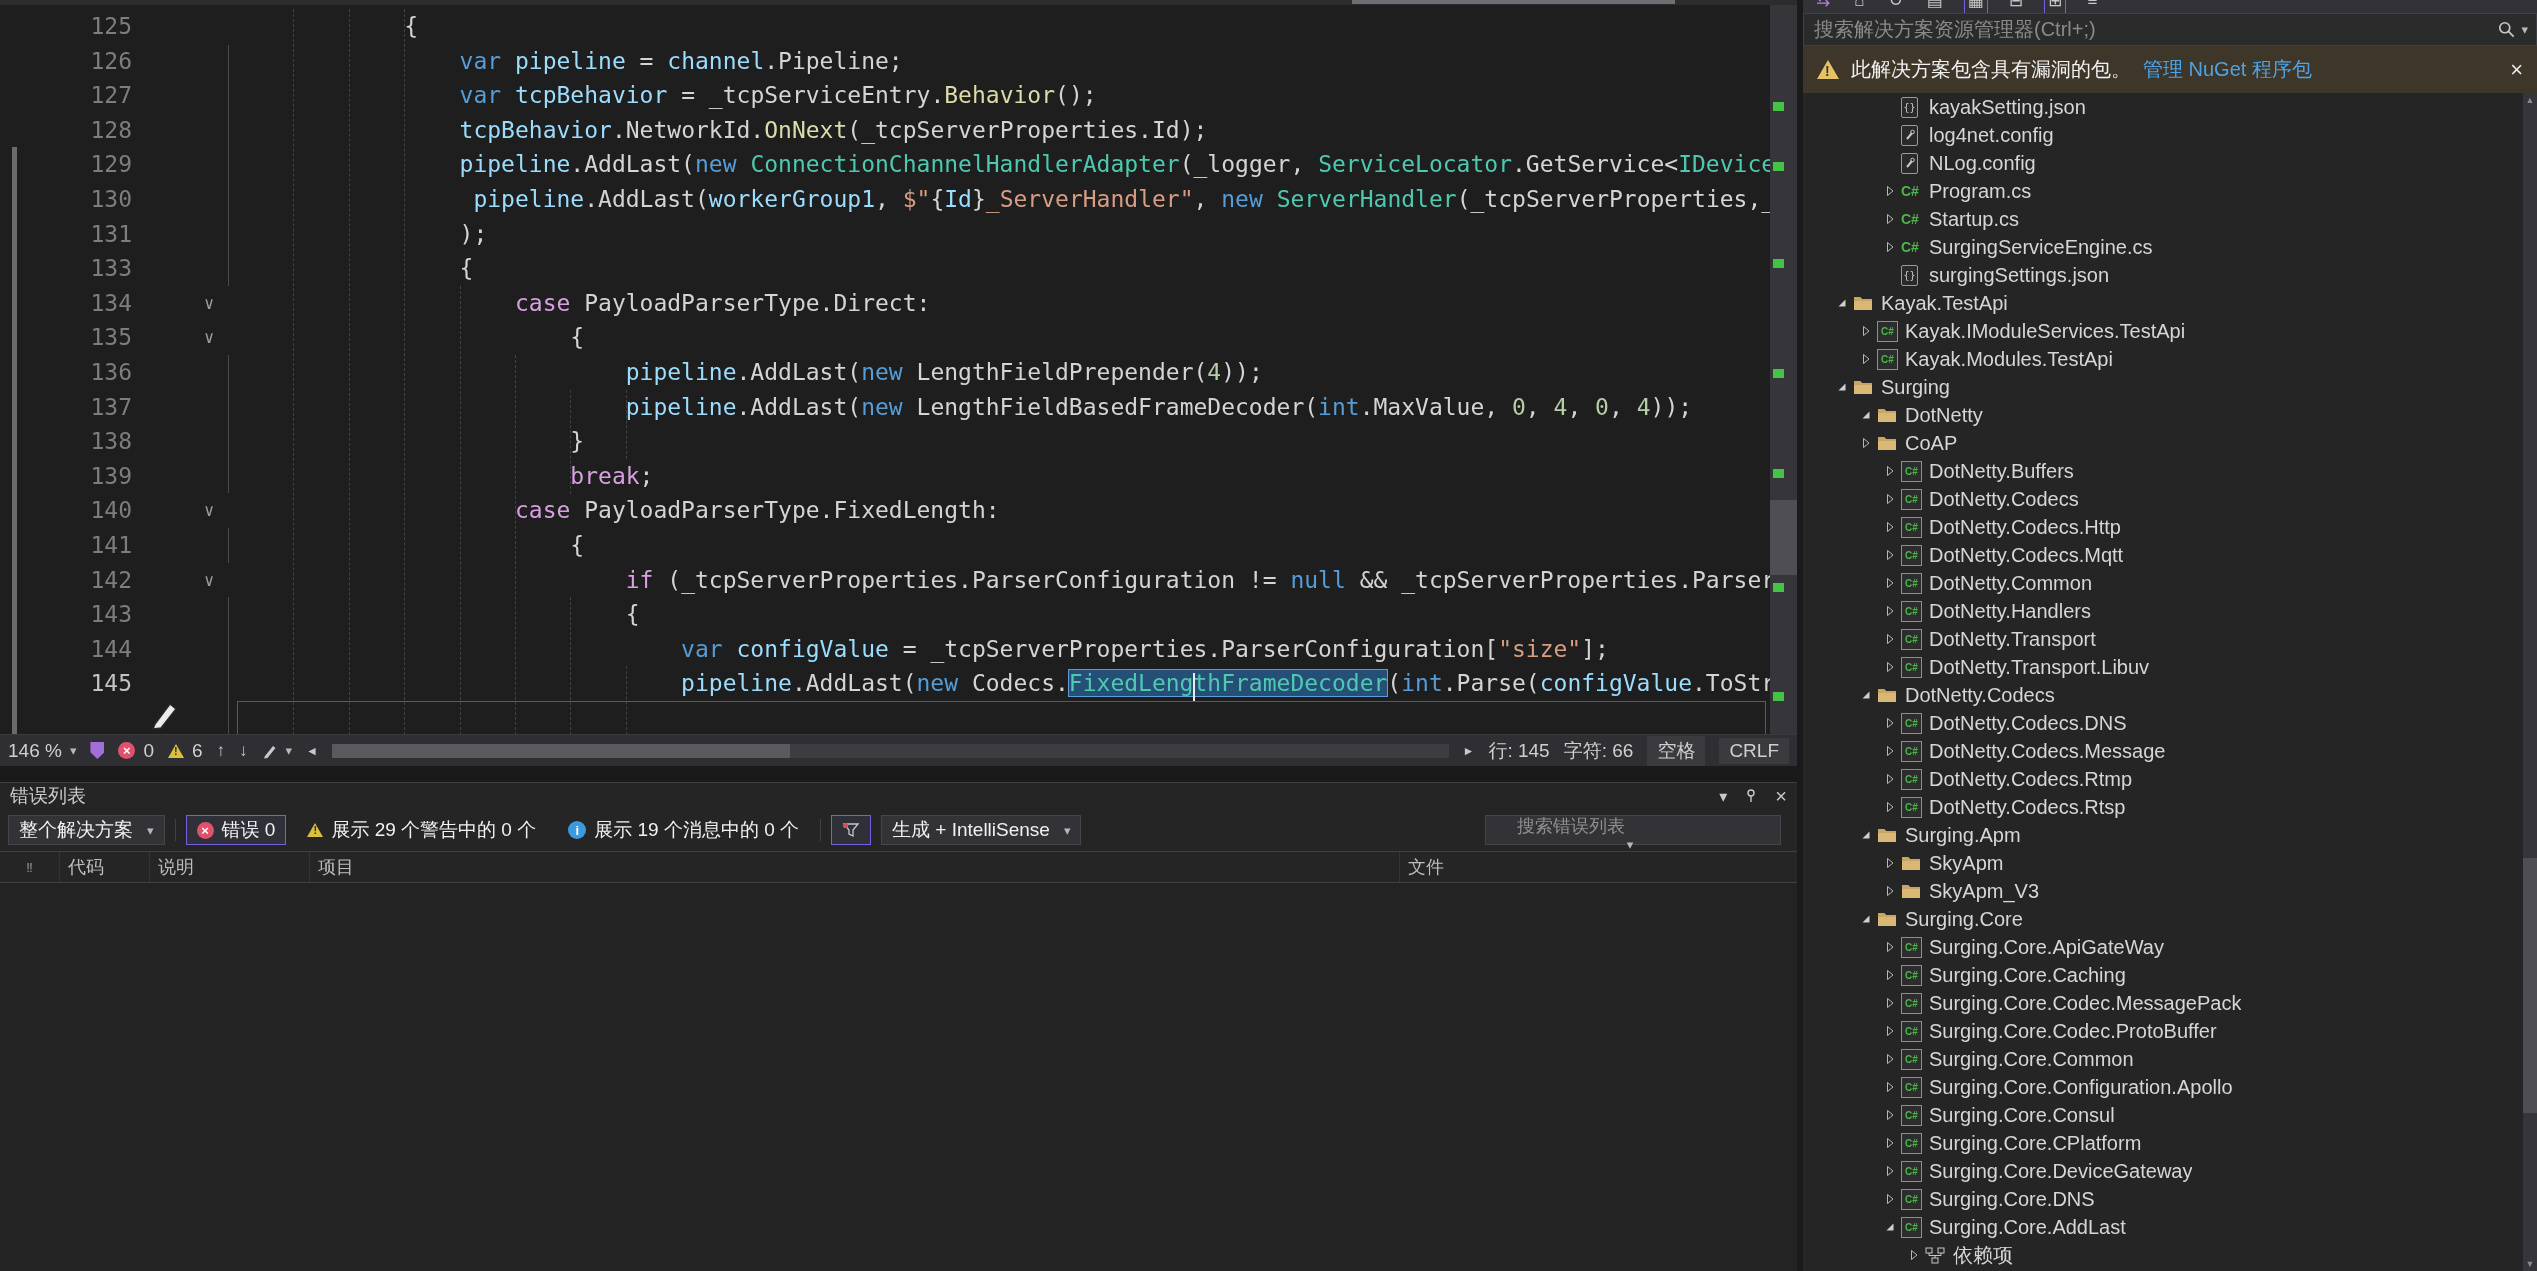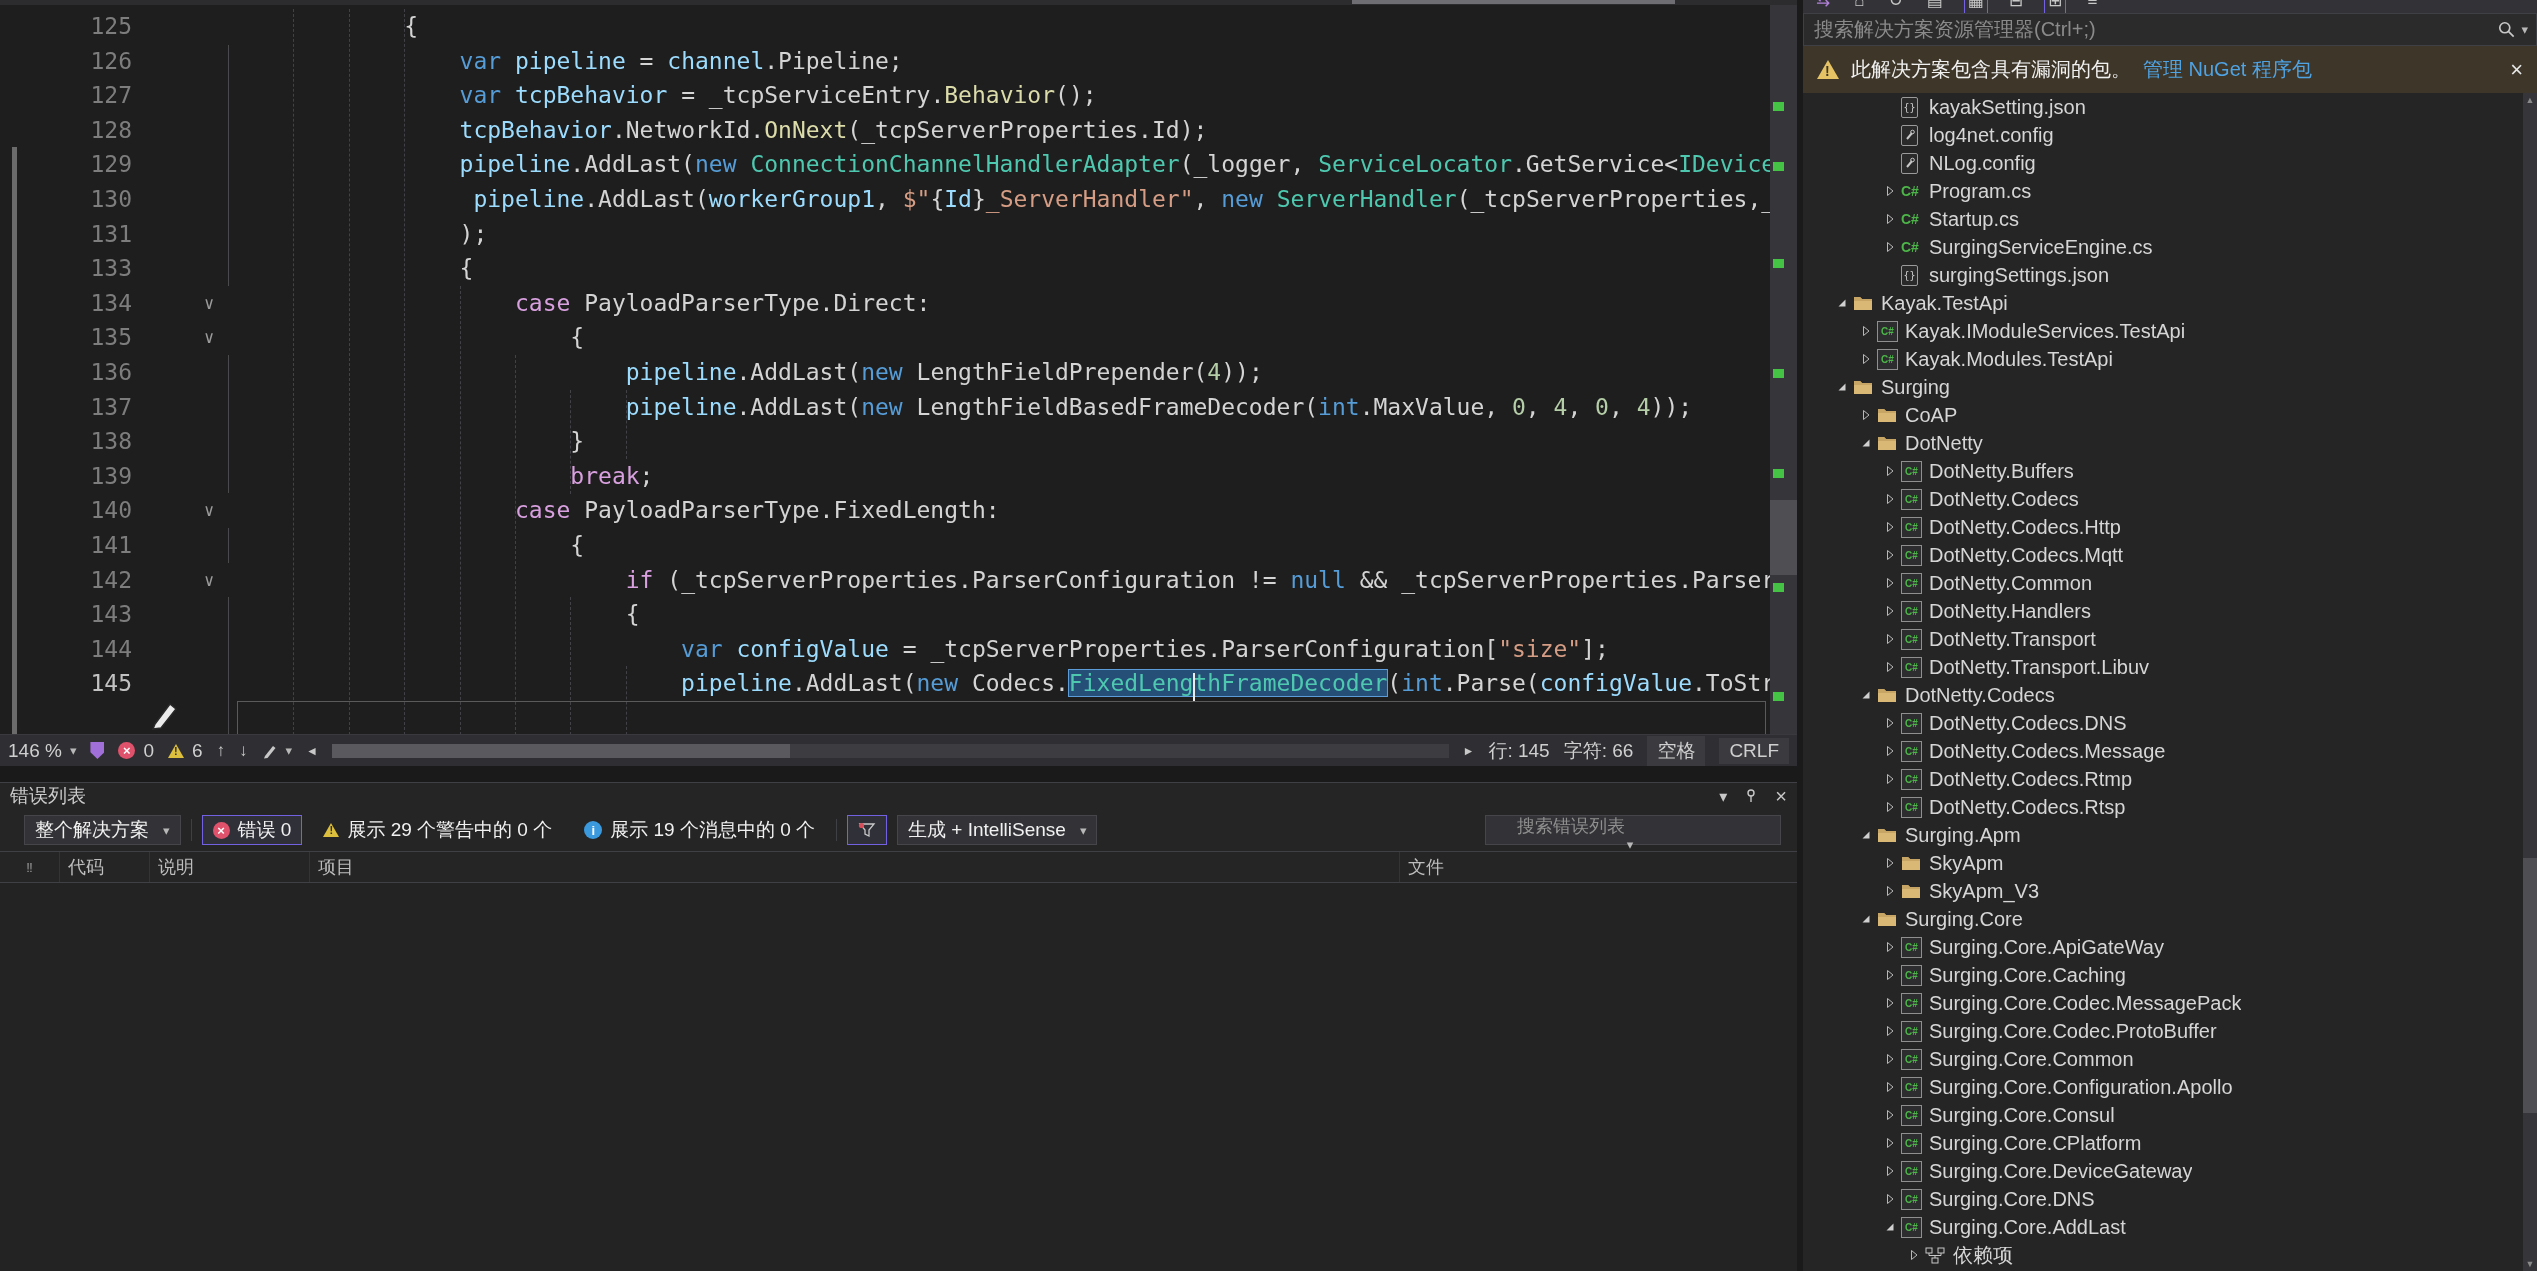--- a/index.html
+++ b/index.html
@@ -53,21 +53,21 @@
   .st-box{background:#3a3a3f;padding:2px 10px;}
   
   #hsplit{position:absolute;left:0;top:766px;width:1797px;height:16px;background:#1a1a1b;}
   #vsplit{position:absolute;left:1797px;top:0;width:6px;height:1271px;background:#1a1a1b;}
   
   #error-panel{position:absolute;left:0;top:782px;width:1797px;height:489px;background:#252526;
                border-top:1px solid #3f3f46;box-sizing:border-box;}
   #el-title{height:26px;display:flex;align-items:center;padding:0 10px;font-size:19px;color:#cccccc;}
   #el-title .spacer{flex:1;}
   .title-ic{color:#c8c8c8;margin-left:16px;font-size:16px;display:flex;align-items:center;}
-  #el-toolbar{height:42px;display:flex;align-items:center;gap:10px;padding:0 8px;margin-left:16px;}
+  #el-toolbar{height:42px;display:flex;align-items:center;gap:10px;padding:0 8px;}
   .combo{height:30px;background:#333337;border:1px solid #45454a;display:flex;align-items:center;
          gap:14px;padding:0 10px;font-size:19px;color:#f1f1f1;box-sizing:border-box;}
   .vsep{width:1px;height:22px;background:#3f3f46;}
   .tbtn{height:30px;background:transparent;border:1px solid transparent;color:#f1f1f1;
         display:flex;align-items:center;gap:8px;padding:0 10px;font-size:19px;
         font-family:"Liberation Sans",sans-serif;box-sizing:border-box;}
   .tbtn.checked{border-color:#7261e0;background:#303039;}
   .ic-info{width:18px;height:18px;border-radius:50%;background:#3b9ade;color:#fff;font-size:13px;
            font-weight:bold;display:flex;align-items:center;justify-content:center;}
   #el-search{margin-left:auto;margin-right:8px;width:296px;height:30px;background:#333337;
@@ -430,44 +430,44 @@
             <svg width="20" height="16" viewBox="0 0 20 16">
               <path d="M1 2 h6 l2 2 h10 v11 H1 Z" fill="#d9b775"></path>
               <path d="M1 2 h6 l2 2 h10 v2 H1 Z" fill="#c7a564"></path>
             </svg>
           </span>
           <span class="tlabel">Surging</span>
         </div>
         <div class="tree-row" style="padding-left: 52px;">
           <span class="exp">
             <svg width="12" height="12" viewBox="0 0 12 12">
-              <path d="M3.5 1.5 L9 6 L3.5 10.5 Z" fill="none" stroke="#b8b8b8"></path>
+              <path d="M9.5 2.5 V9.5 H2.5 Z" fill="#d0d0d0"></path>
             </svg>
           </span>
           <span class="ticon">
             <svg width="20" height="16" viewBox="0 0 20 16">
               <path d="M1 2 h6 l2 2 h10 v11 H1 Z" fill="#d9b775"></path>
               <path d="M1 2 h6 l2 2 h10 v2 H1 Z" fill="#c7a564"></path>
             </svg>
           </span>
-          <span class="tlabel">CoAP</span>
+          <span class="tlabel">DotNetty</span>
         </div>
         <div class="tree-row" style="padding-left: 52px;">
           <span class="exp">
             <svg width="12" height="12" viewBox="0 0 12 12">
-              <path d="M9.5 2.5 V9.5 H2.5 Z" fill="#d0d0d0"></path>
+              <path d="M3.5 1.5 L9 6 L3.5 10.5 Z" fill="none" stroke="#b8b8b8"></path>
             </svg>
           </span>
           <span class="ticon">
             <svg width="20" height="16" viewBox="0 0 20 16">
               <path d="M1 2 h6 l2 2 h10 v11 H1 Z" fill="#d9b775"></path>
               <path d="M1 2 h6 l2 2 h10 v2 H1 Z" fill="#c7a564"></path>
             </svg>
           </span>
-          <span class="tlabel">DotNetty</span>
+          <span class="tlabel">CoAP</span>
         </div>
         <div class="tree-row" style="padding-left: 76px;">
           <span class="exp">
             <svg width="12" height="12" viewBox="0 0 12 12">
               <path d="M3.5 1.5 L9 6 L3.5 10.5 Z" fill="none" stroke="#b8b8b8"></path>
             </svg>
           </span>
           <span class="ticon">
             <span class="ic-prj">C#</span>
           </span>

